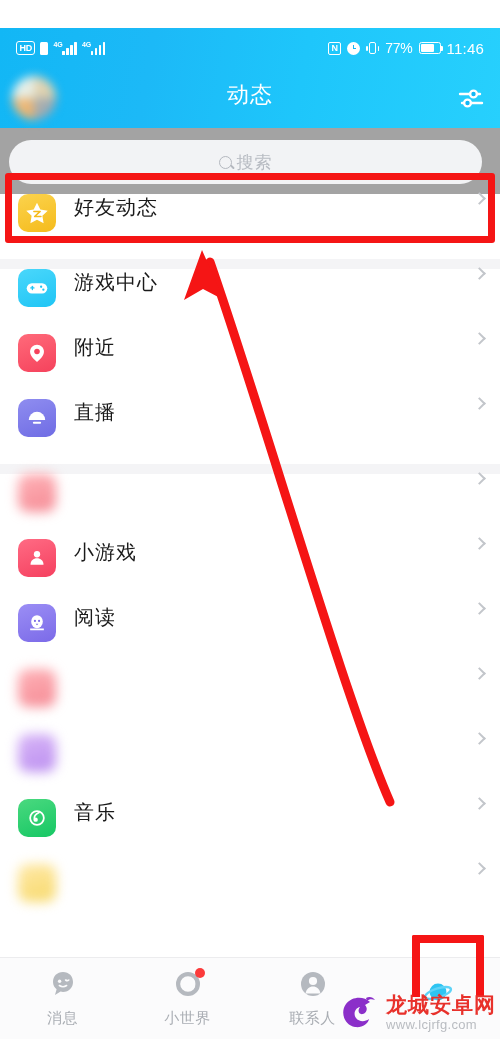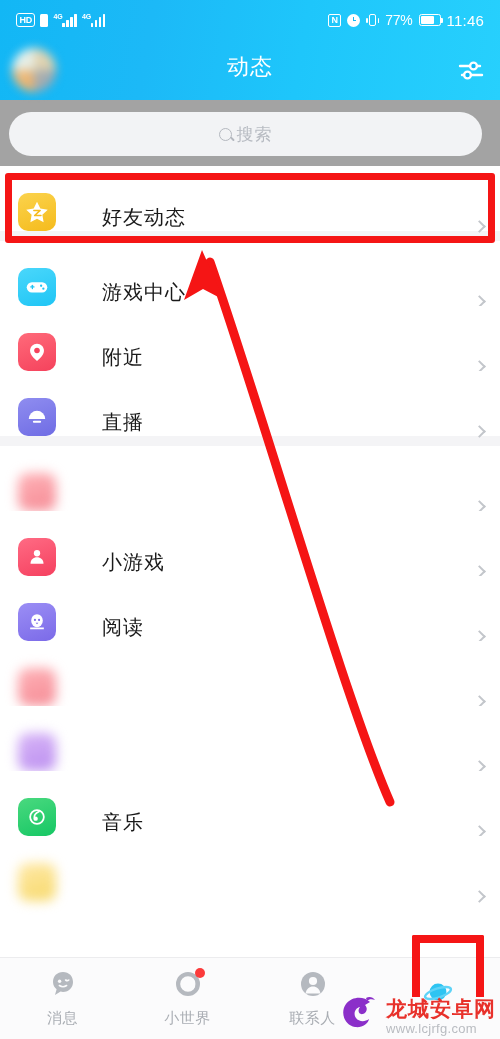--- a/index.html
+++ b/index.html
@@ -21,20 +21,21 @@
     position: relative;
     width: 500px; height: 100px;
     background: linear-gradient(100deg, #12b7f5 0%, #1cb9f7 30%, #1ec6fb 60%, #27d0fd 100%);
   }
   .statusbar {
     position: relative;
     height: 40px;
     display: flex; align-items: center;
     padding: 0 16px;
     color: #ffffff;
+    margin-top: 28px;
   }
   .sb-left { display: flex; align-items: center; gap: 5px; }
   .sb-right { margin-left: auto; display: flex; align-items: center; gap: 6px; }
 
   .hd-badge {
     border: 1.5px solid #fff; border-radius: 3px;
     font-size: 9px; font-weight: bold; line-height: 1;
     padding: 1.5px 2.5px; letter-spacing: -0.3px;
   }
   .sim-icon { width: 8px; height: 13px; background: #fff; border-radius: 1.5px; }
@@ -100,22 +101,22 @@
   .search-bar .mag::after {
     content: ''; position: absolute; width: 5px; height: 1.7px; background: #b4b8bf;
     right: -4px; bottom: 0px; transform: rotate(45deg); border-radius: 1px;
   }
   .search-ph { color: #b7bbc2; font-size: 17px; letter-spacing: 1px; }
 
   
   .list { background: #fff; }
   .sect-gap { height: 10px; background: #f4f4f6; }
   .row {
-    height: 65px; display: flex; align-items: flex-end;
-    padding: 0 16px 0 18px; background: #fff; position: relative; gap: 28px;
+    height: 65px; display: flex; align-items: flex-start;
+    padding: 0 16px 0 18px; background: #fff; position: relative;
   }
   .row .ico {
     width: 38px; height: 38px; border-radius: 10px; flex: 0 0 38px;
     display: flex; align-items: center; justify-content: center;
     position: relative; overflow: hidden;
   }
   .row .lbl { margin-left: 18px; font-size: 20px; color: #1a1a1a; letter-spacing: 1px; }
   .row .chev {
     margin-left: auto; width: 9px; height: 9px;
     border-right: 2px solid #c3c6cb; border-top: 2px solid #c3c6cb;
@@ -164,21 +165,21 @@
     left: 5px; top: 173px; width: 490px; height: 70px;
     border: 7px solid #f51515; border-radius: 3px;
   }
   .hl-box2 {
     left: 412px; top: 935px; width: 72px; height: 62px;
     border: 8px solid #f51515; border-top-left-radius: 2px; border-top-right-radius: 2px;
     border-bottom: none;
   }
   .arrow-svg { left: 0; top: 0; width: 500px; height: 1039px; }
 
-  .watermark { position: absolute; right: 4px; bottom: 4px; display: flex; align-items: flex-end; gap: 4px; }
+  .watermark { position: absolute; right: 4px; bottom: 4px; display: flex; align-items: center; gap: 4px; }
   .wm-logo { width: 46px; height: 46px; position: relative; }
   .wm-txt { display: flex; flex-direction: column; line-height: 1; }
   .wm-name { font-size: 21px; font-weight: bold; color: #e8312b; letter-spacing: 1px; }
   .wm-url  { font-size: 13px; color: #b9bcc1; letter-spacing: 0.3px; margin-top: 3px; }
 </style>
 </head>
 <body>
 
 <div id="phone">
 

